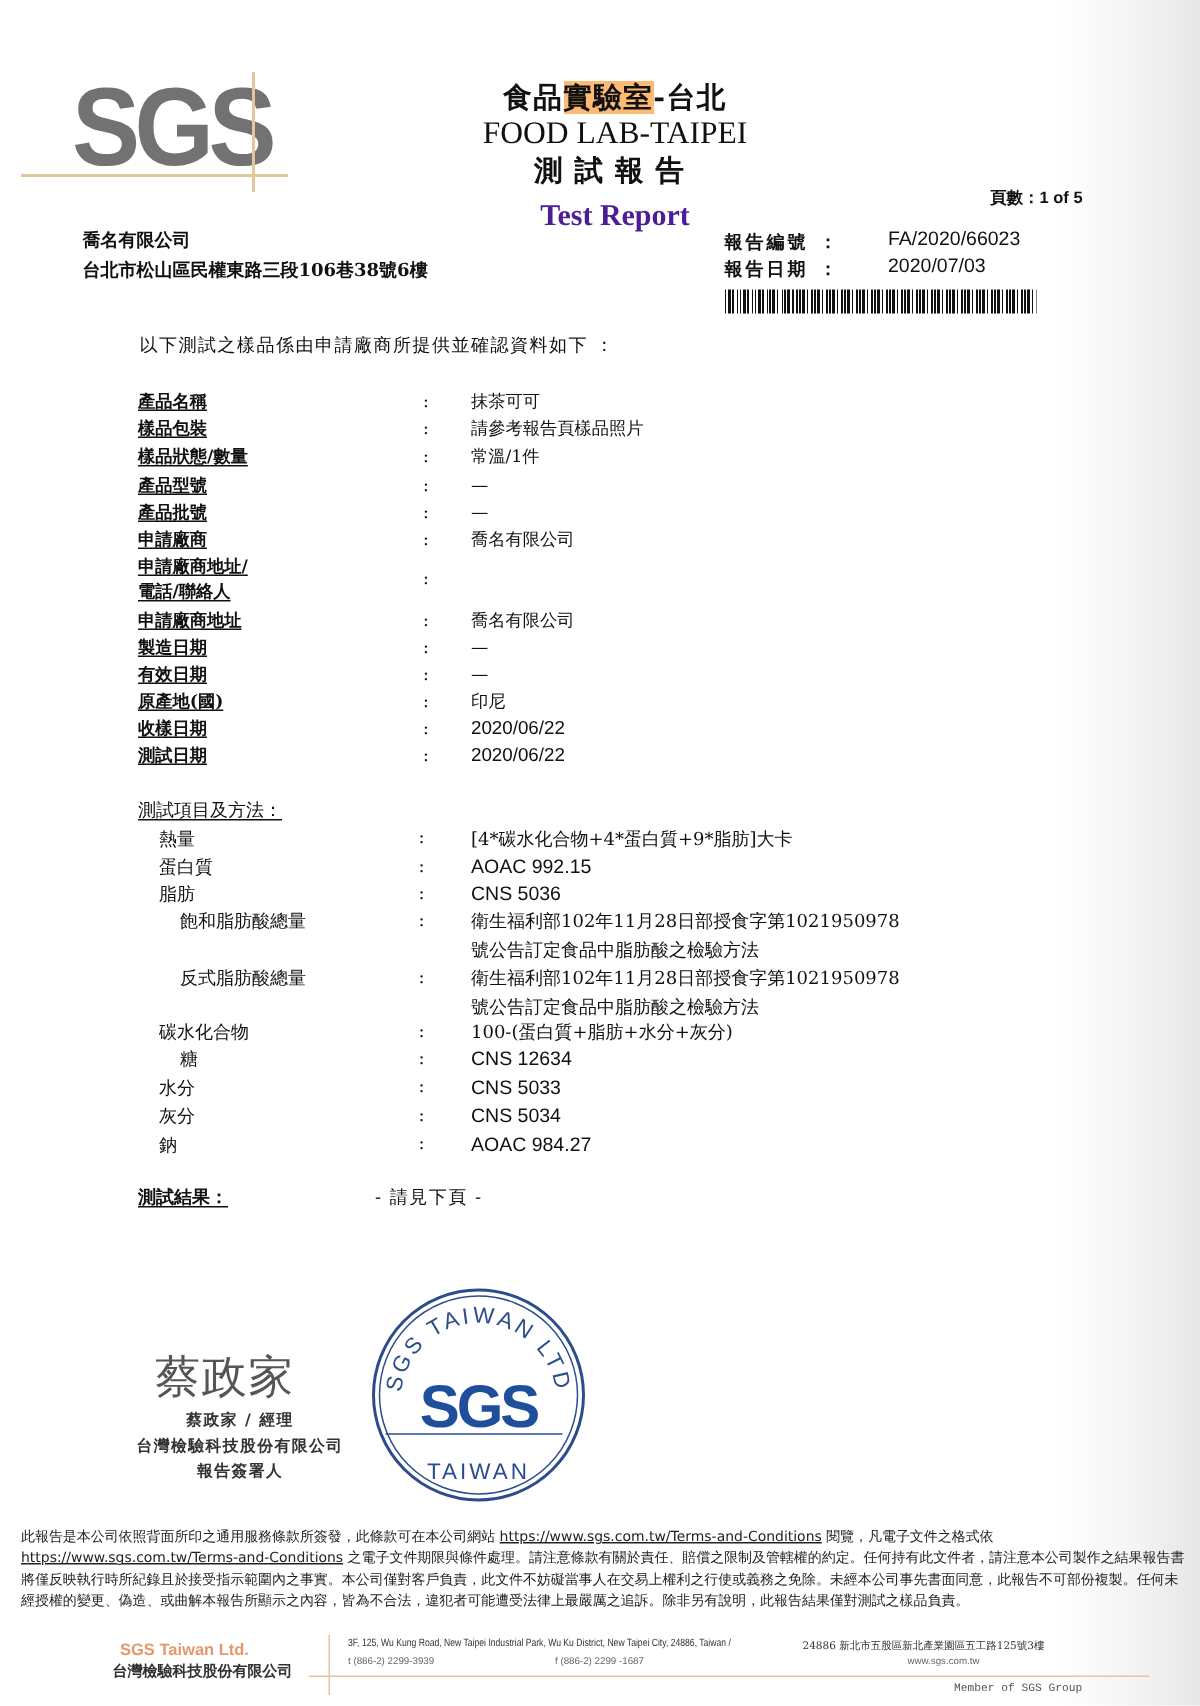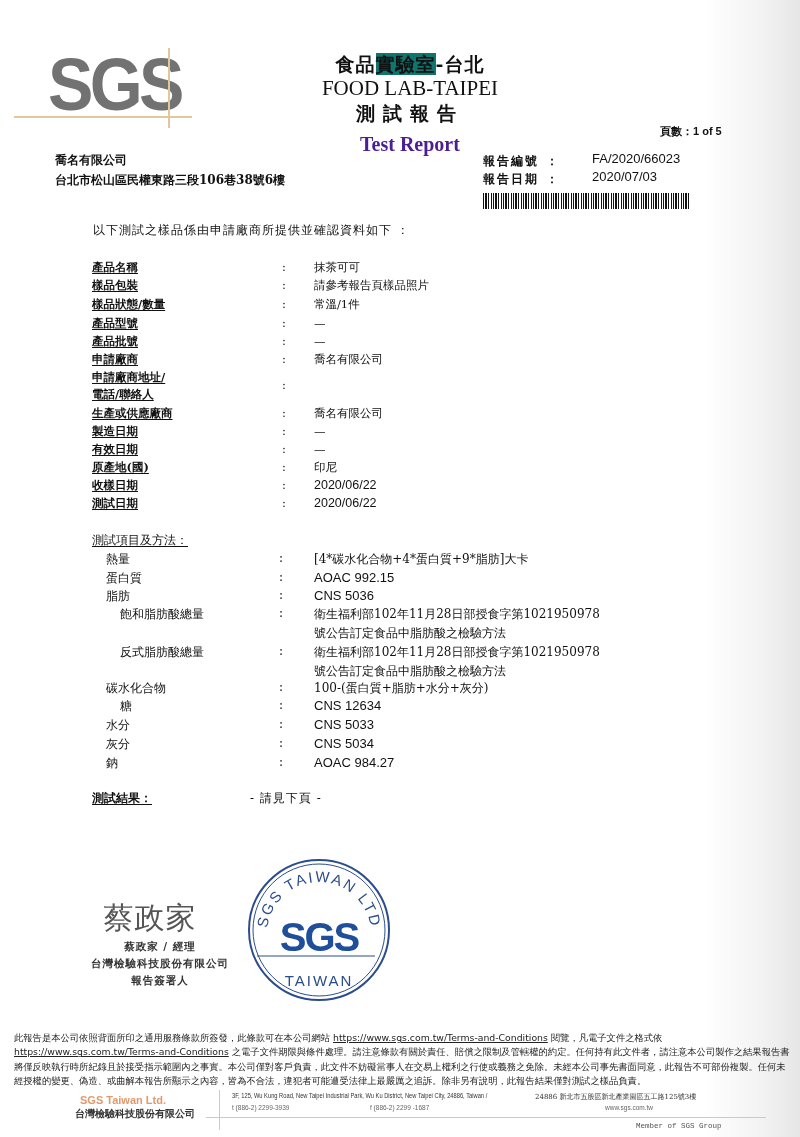--- a/index.html
+++ b/index.html
@@ -23,21 +23,21 @@
     line-height: 74px;
     transform: scaleX(0.92);
     transform-origin: left top;
   }
   .logo-hline { left: 14px; top: 116px; width: 178px; height: 2px; background: #e2c79d; }
   .logo-vline { left: 168px; top: 48px; width: 2px; height: 80px; background: #e2c79d; }
 
   
   .hdr { left: 260px; width: 300px; text-align: center; }
   .hdr-zh1 { top: 52px; font-size: 19px; font-weight: bold; letter-spacing: 1px; }
-  .hdr-zh1 .hl { background: #0f766e; }
+  .hdr-zh1 .hl { background: #fdba74; }
   .hdr-en1 { top: 76px; font-family: "Liberation Serif", serif; font-size: 21px; }
   .hdr-zh2 { top: 101px; font-size: 19px; font-weight: bold; letter-spacing: 8px; }
   .hdr-en2 { top: 133px; font-family: "Liberation Serif", serif; font-size: 20px; font-weight: bold; color: #4c1d95; }
 
   .page-num { left: 660px; top: 124px; font-family: "Liberation Sans", sans-serif; font-size: 11px; font-weight: bold; }
 
   .client-name { left: 55px; top: 152px; font-size: 12px; font-weight: bold; }
   .client-addr { left: 55px; top: 172px; font-size: 12px; font-weight: bold; }
 
   .rep-label { left: 483px; font-size: 12px; font-weight: bold; letter-spacing: 2px; }
@@ -70,21 +70,21 @@
   .result-val { left: 250px; top: 790px; font-size: 12px; letter-spacing: 1px; }
 
   
   .sig-name { left: 100px; top: 898px; width: 100px; text-align: center; font-size: 30px; color: #555; font-family: "DejaVu Serif", serif; letter-spacing: 1px; }
   .sig-line { left: 60px; width: 200px; text-align: center; font-size: 10.5px; font-weight: bold; color: #333; letter-spacing: 1px; }
 
   
   .stamp { left: 245px; top: 856px; width: 148px; height: 148px; }
 
   
-  .legal { left: 14px; top: 1018px; width: 776px; font-family: "DejaVu Sans", sans-serif; font-size: 9.3px; line-height: 14.4px; color: #222; margin-top: 13px; }
+  .legal { left: 14px; top: 1018px; width: 776px; font-family: "DejaVu Sans", sans-serif; font-size: 9.3px; line-height: 14.4px; color: #222; }
   .legal a { color: #222; text-decoration: underline; }
   .foot-co-en { left: 80px; top: 1094px; width: 115px; text-align: left; font-family: "Liberation Sans", sans-serif; font-size: 11px; font-weight: bold; color: #e29a6c; }
   .foot-co-zh { left: 60px; top: 1107px; width: 135px; text-align: right; font-size: 10px; font-weight: bold; color: #333; }
   .foot-vline { left: 219px; top: 1090px; width: 1px; height: 40px; background: #e2c79d; }
   .foot-hline { left: 206px; top: 1117px; width: 560px; height: 1px; background: #e2c79d; }
   .foot-addr { left: 232px; top: 1092px; font-family: "Liberation Sans", sans-serif; font-size: 7px; color: #333; transform: scaleX(0.82); transform-origin: left; white-space: nowrap; }
   .foot-addr-zh { left: 535px; top: 1092px; font-size: 7px; color: #333; white-space: nowrap; }
   .foot-small { top: 1104px; font-family: "Liberation Sans", sans-serif; font-size: 6.5px; color: #666; }
   .foot-member { left: 636px; top: 1122px; font-family: Liberation Mono, monospace; font-size: 7.5px; color: #555; }
 </style>
@@ -144,21 +144,21 @@
       <span class="lbl">申請廠商</span>
       <span class="col">:</span>
       <span class="val">喬名有限公司</span>
     </div>
   <div class="row" style="top:370px; height:36px">
     <span class="lbl">申請廠商地址/</span>
     <span class="lbl" style="top:17px">電話/聯絡人</span>
     <span class="col" style="top:8px">:</span>
   </div>
   <div class="row" style="top:406px">
-      <span class="lbl">生產或供應廠商</span>
+      <span class="lbl">申請廠商地址</span>
       <span class="col">:</span>
       <span class="val">喬名有限公司</span>
     </div>
   <div class="row" style="top:424px">
       <span class="lbl">製造日期</span>
       <span class="col">:</span>
       <span class="val">—</span>
     </div>
   <div class="row" style="top:442px">
       <span class="lbl">有效日期</span>

